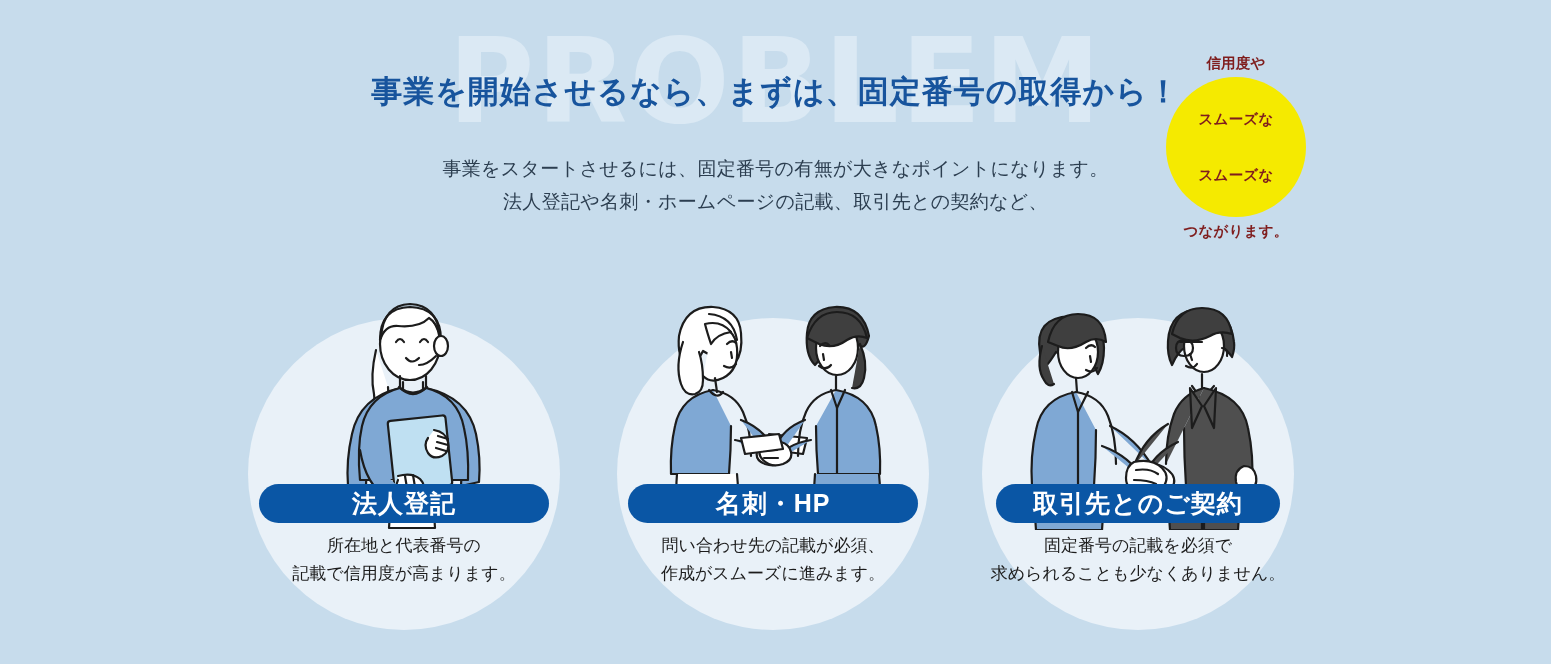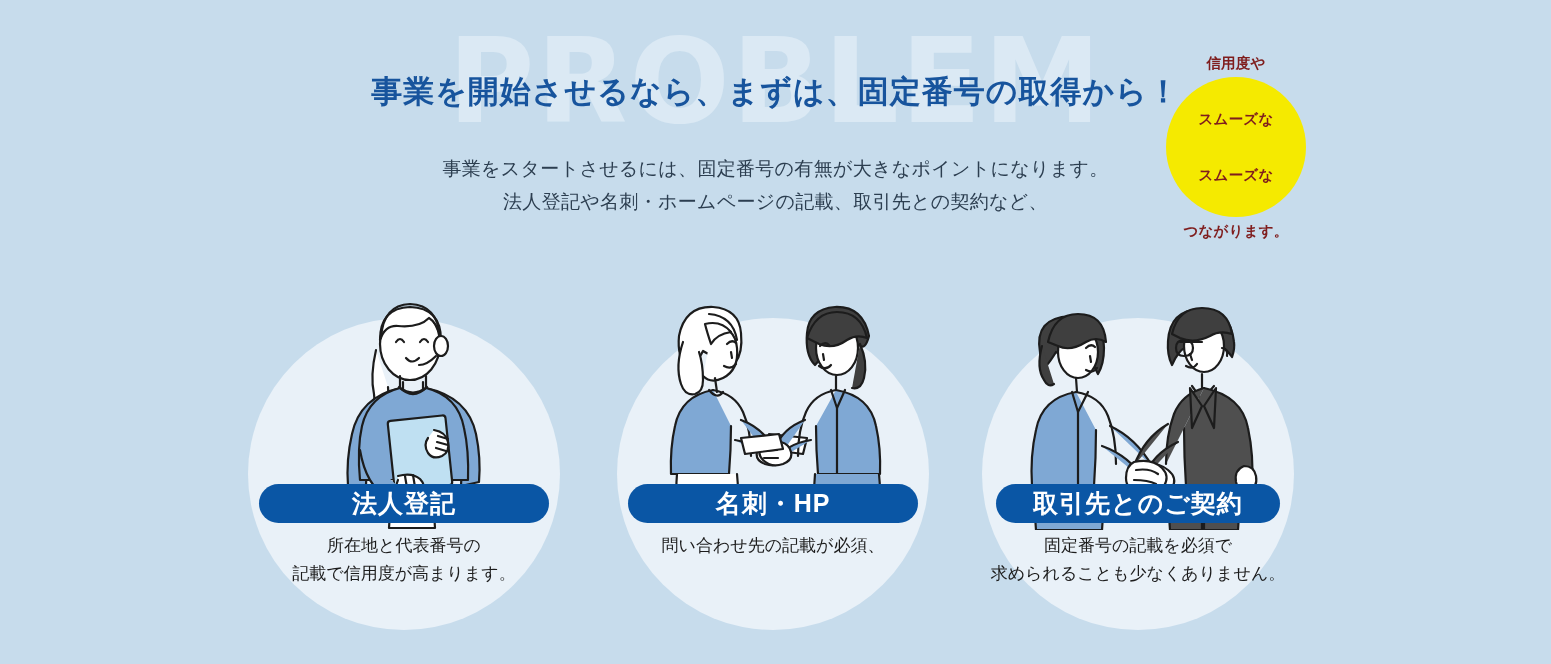--- a/index.html
+++ b/index.html
@@ -285,20 +285,21 @@
 
             <path d="M162 144 l-38 4 l4 16 l38 -5 z" fill="#ffffff"></path>
 
             <path d="M198 184 q-2 24 0 40 l64 0 q2 -22 0 -40" fill="#7fa8d4"></path>
           </g>
         </svg>
       </div>
       <div class="pill">名刺・HP</div>
       <div class="caption">
         <div>問い合わせ先の記載が必須、</div>
+        <div>作成がスムーズに進みます。</div>
       </div>
     </div>
 
     <div class="card c3">
       <div class="disc"></div>
       <div class="art">
         <svg viewBox="0 0 312 240" xmlns="http://www.w3.org/2000/svg">
           <g fill="none" stroke="#1c1c1c" stroke-width="2.2" stroke-linecap="round" stroke-linejoin="round">
 
             <path d="M58 62 q-6 -34 30 -36 q34 -2 34 32 q0 16 -6 26 q-6 -14 -14 -16 q-16 4 -28 -6 q-6 10 -10 14 q-6 -6 -6 -14z" fill="#3f3f3f"></path>

